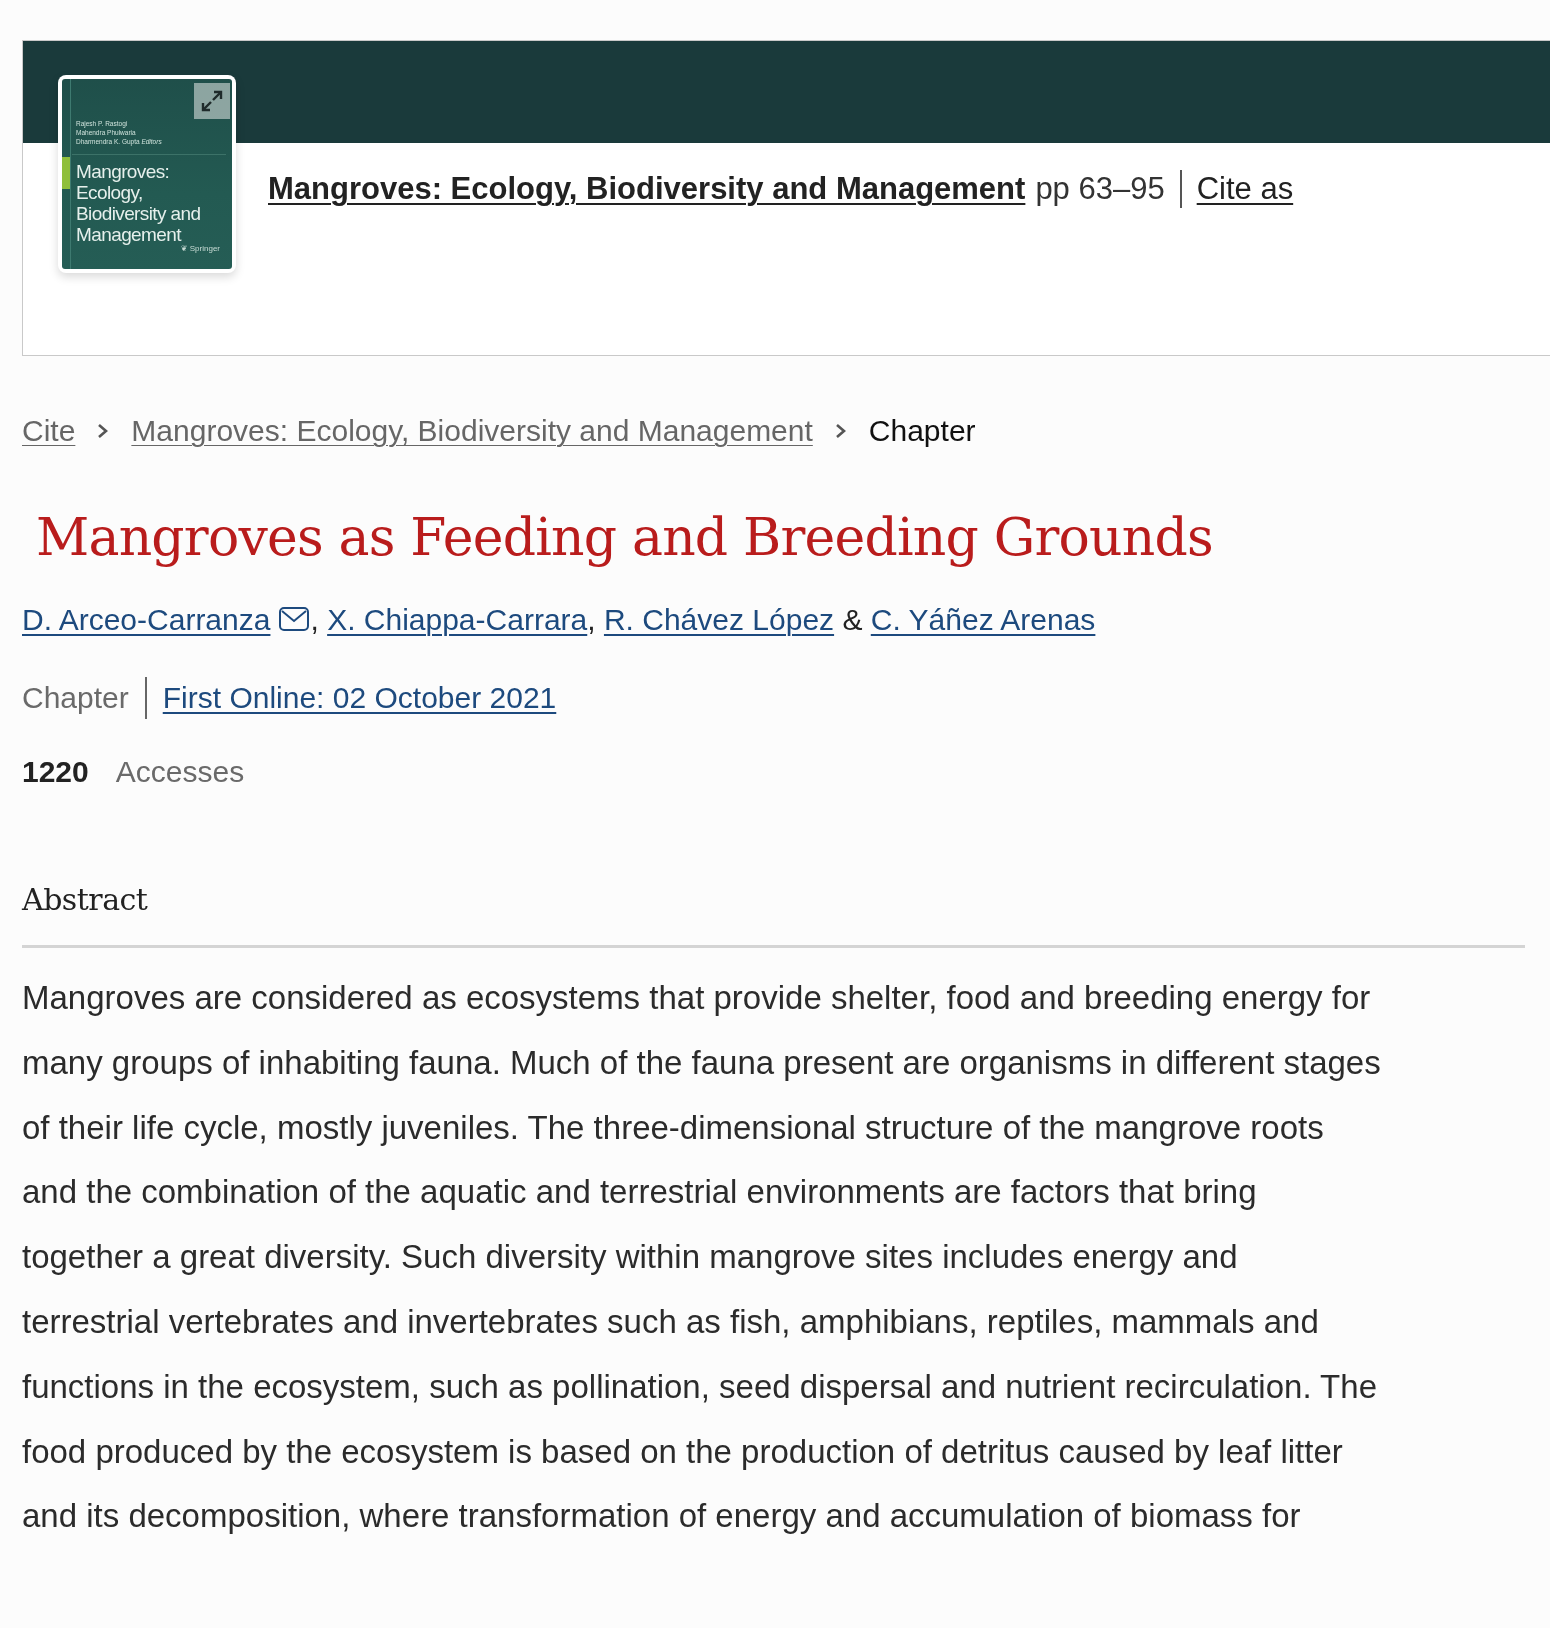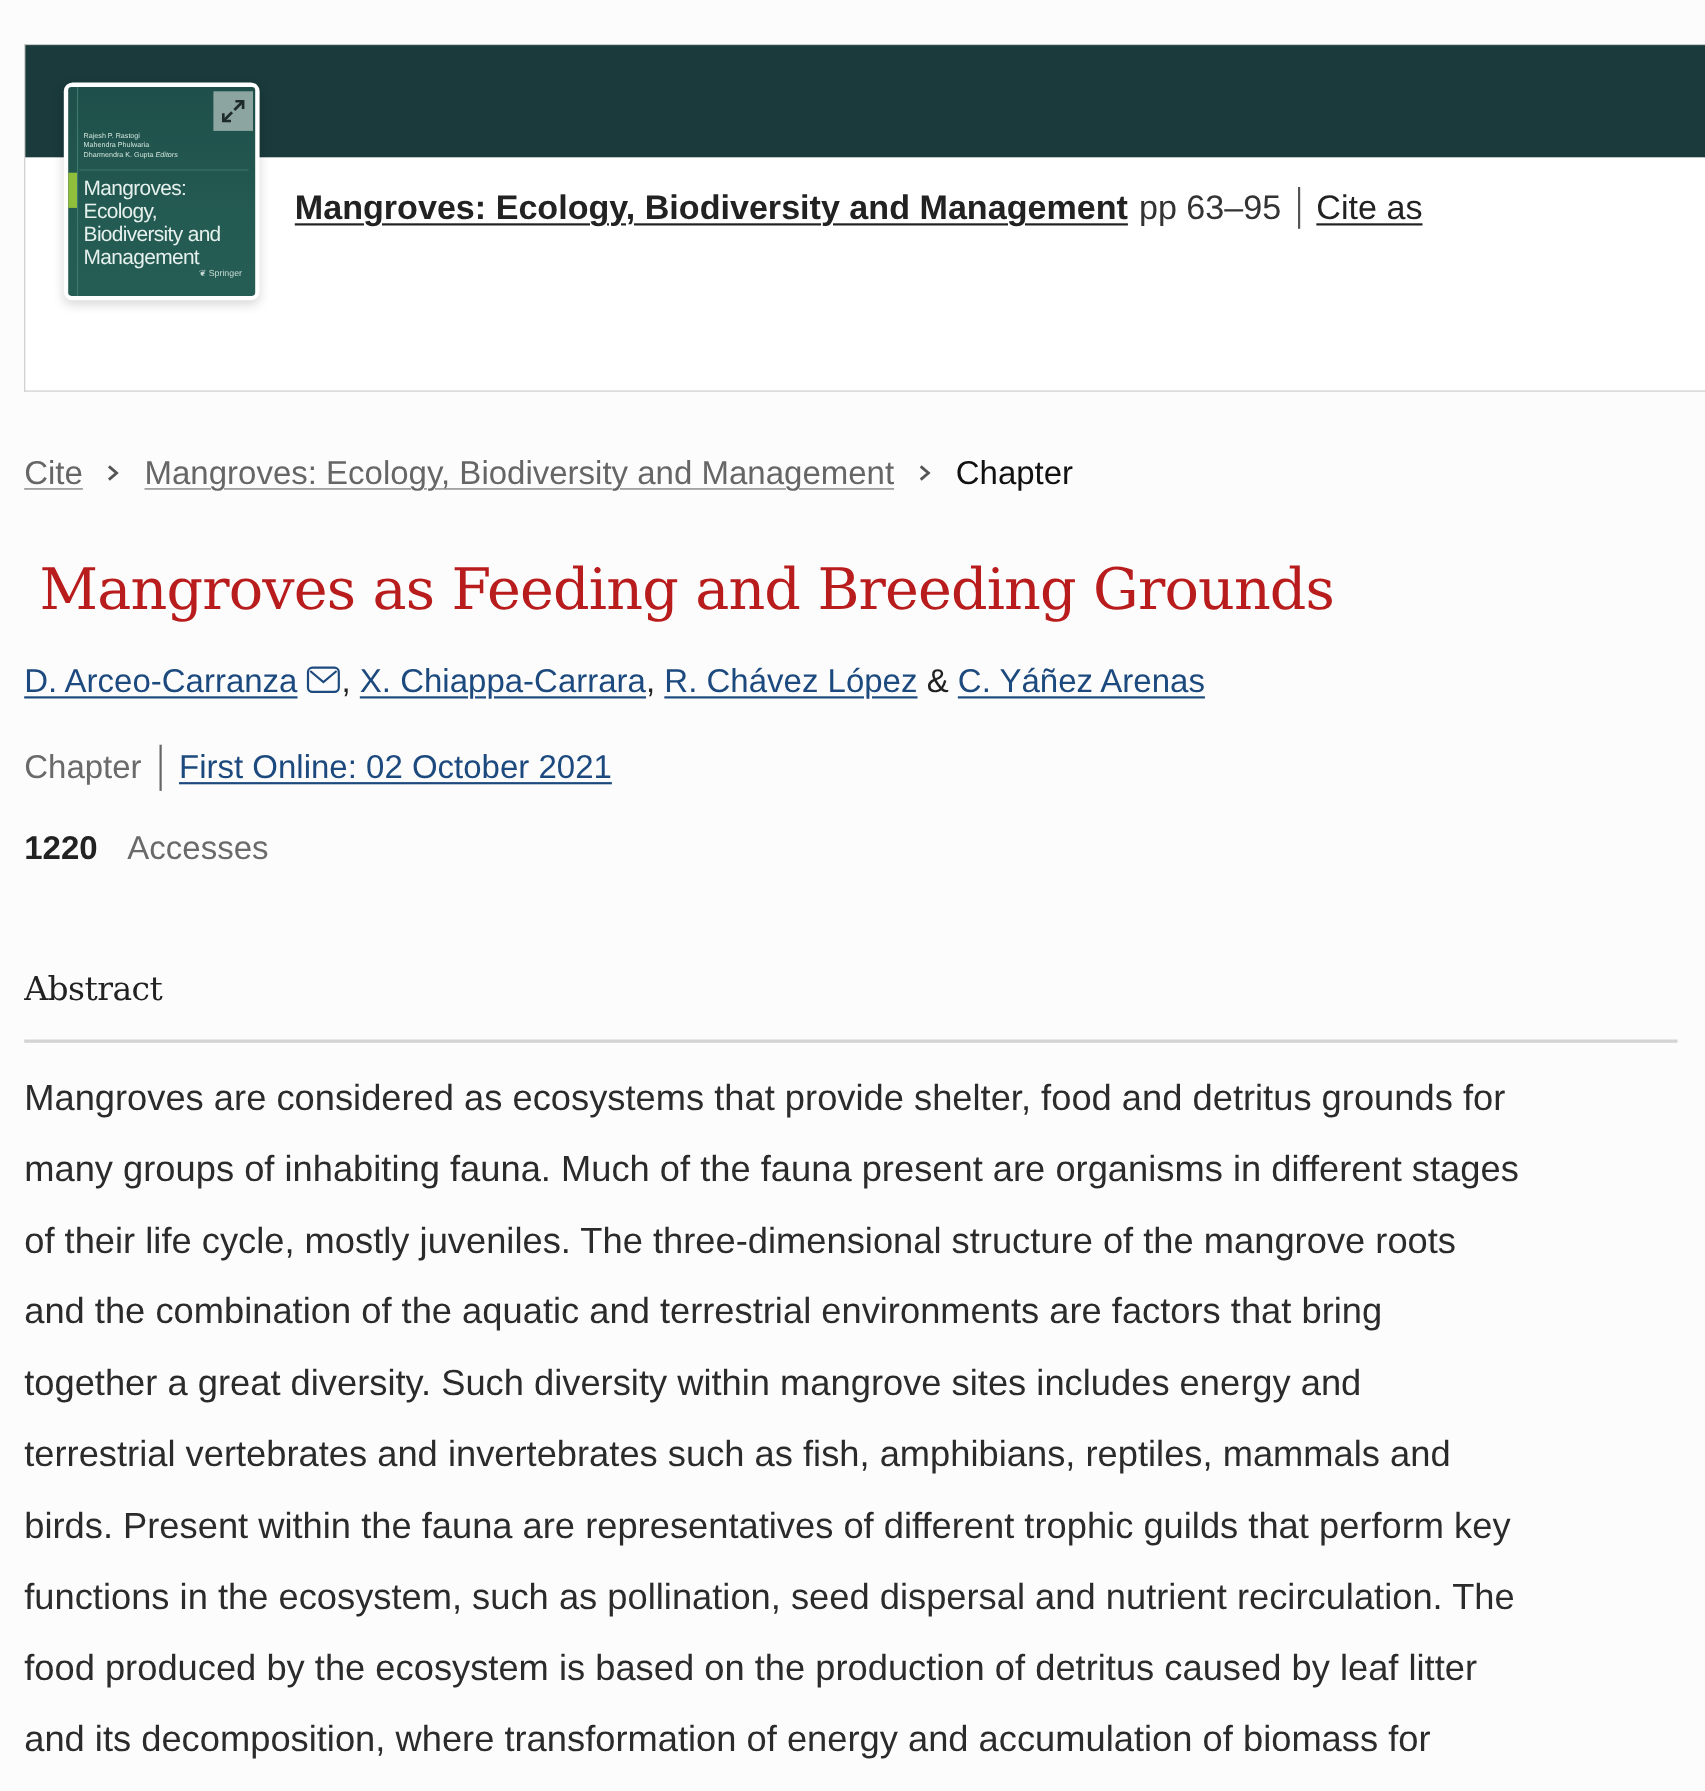--- a/index.html
+++ b/index.html
@@ -204,23 +204,22 @@
 </div>
 
 <div class="accesses">
   <span class="count">1220</span><span class="label">Accesses</span>
 </div>
 
 <h2 class="abstract-heading">Abstract</h2>
 <div class="abstract-rule"></div>
 
 <p class="abstract-body">
-  <span class="line">Mangroves are considered as ecosystems that provide shelter, food and detritus grounds for</span>
+  <span class="line">Mangroves are considered as ecosystems that provide shelter, food and breeding energy for</span>
   <span class="line">many groups of inhabiting fauna. Much of the fauna present are organisms in different stages</span>
   <span class="line">of their life cycle, mostly juveniles. The three-dimensional structure of the mangrove roots</span>
   <span class="line">and the combination of the aquatic and terrestrial environments are factors that bring</span>
   <span class="line">together a great diversity. Such diversity within mangrove sites includes energy and</span>
   <span class="line">terrestrial vertebrates and invertebrates such as fish, amphibians, reptiles, mammals and</span>
-  <span class="line">birds. Present within the fauna are representatives of different trophic guilds that perform key</span>
   <span class="line">functions in the ecosystem, such as pollination, seed dispersal and nutrient recirculation. The</span>
   <span class="line">food produced by the ecosystem is based on the production of detritus caused by leaf litter</span>
   <span class="line">and its decomposition, where transformation of energy and accumulation of biomass for</span>
 </p>
 
 </body></html>

